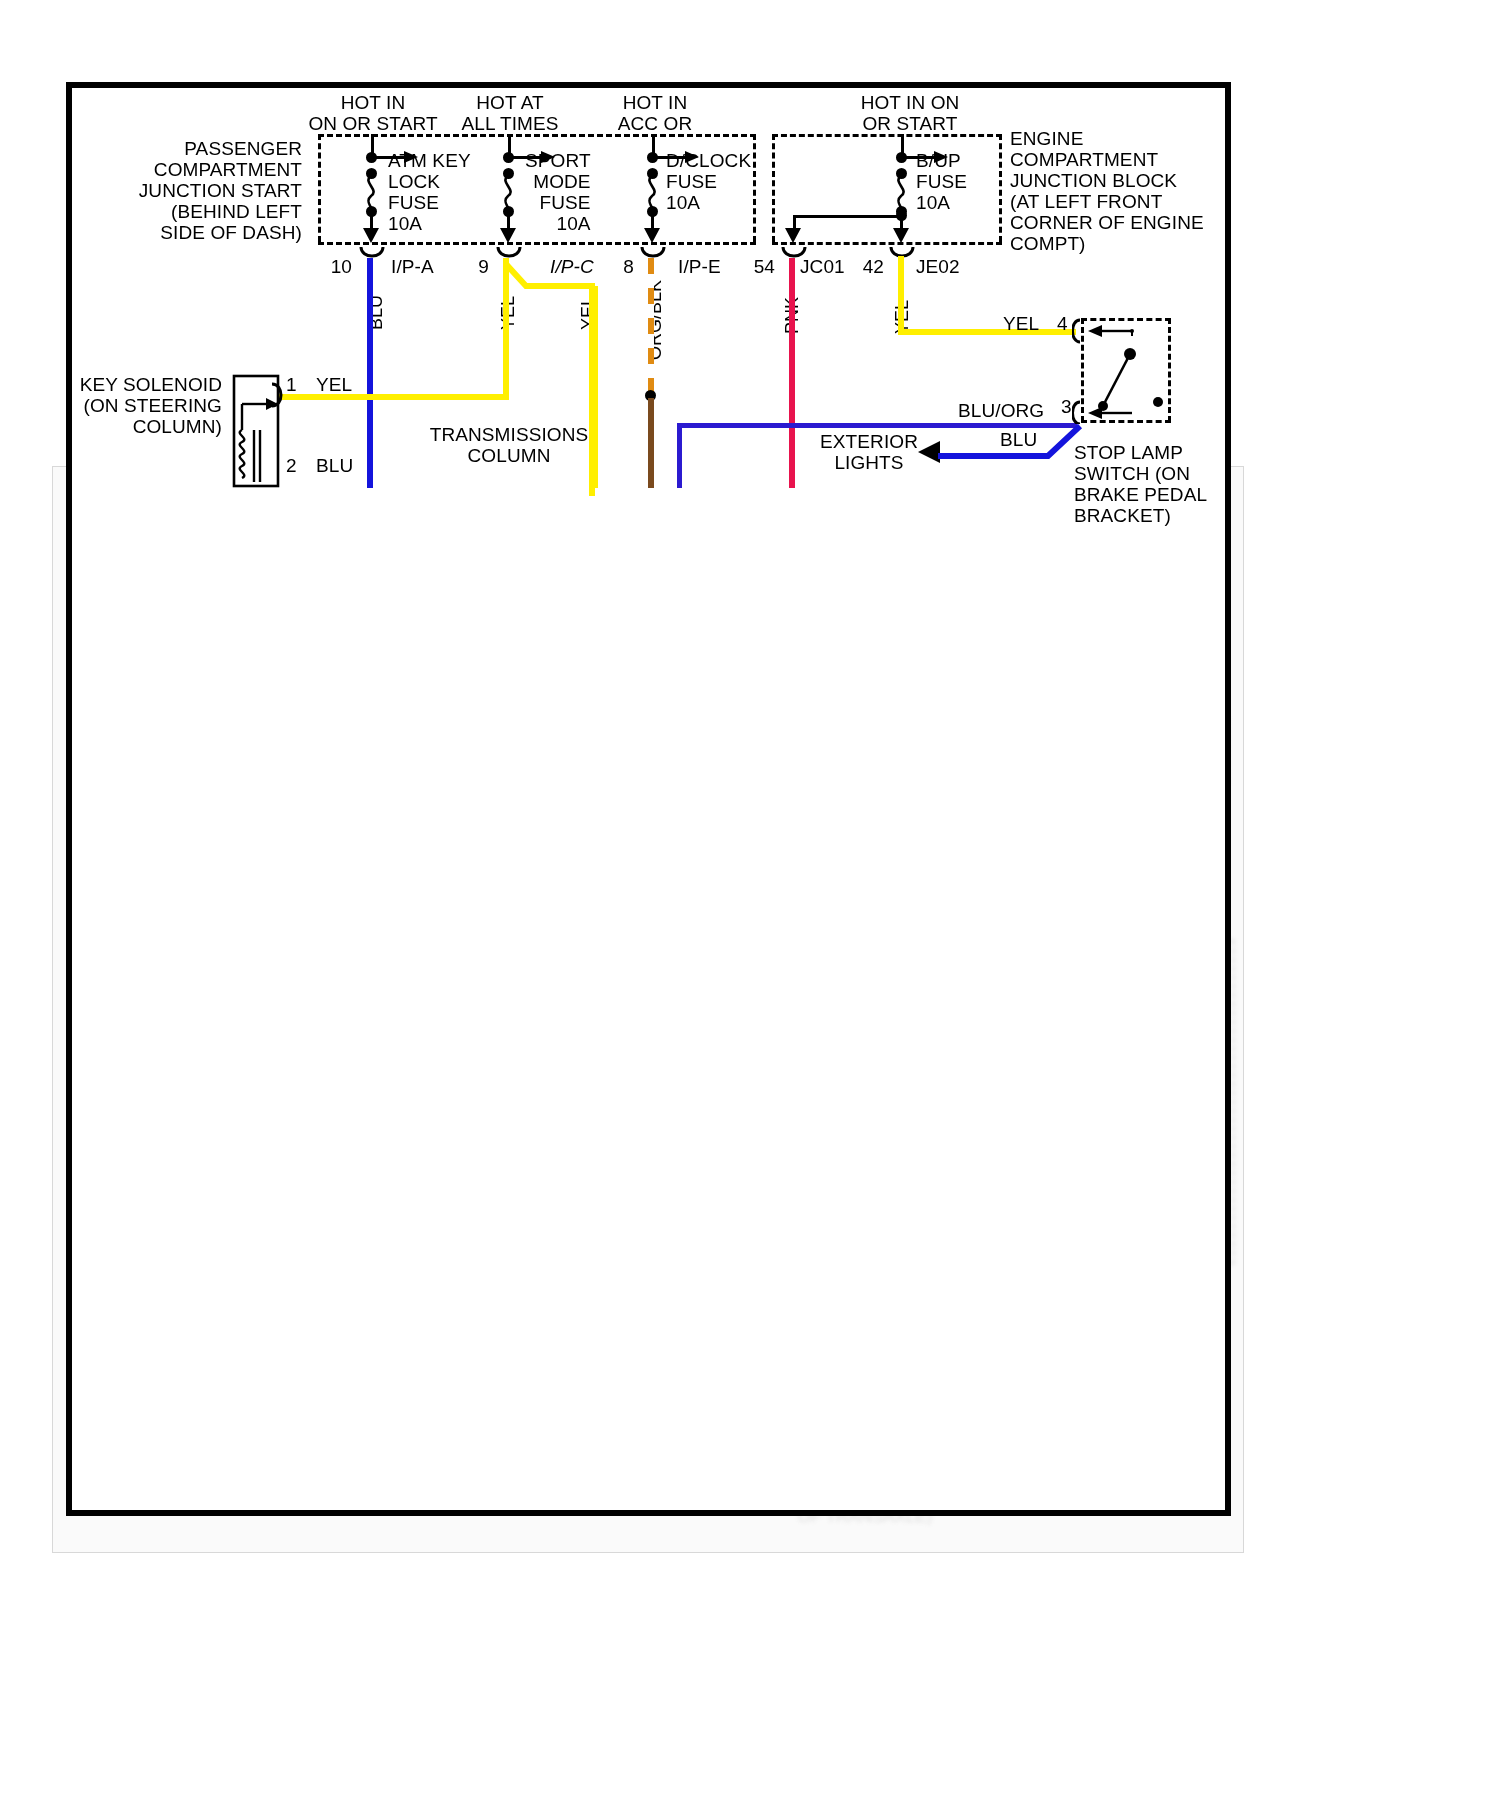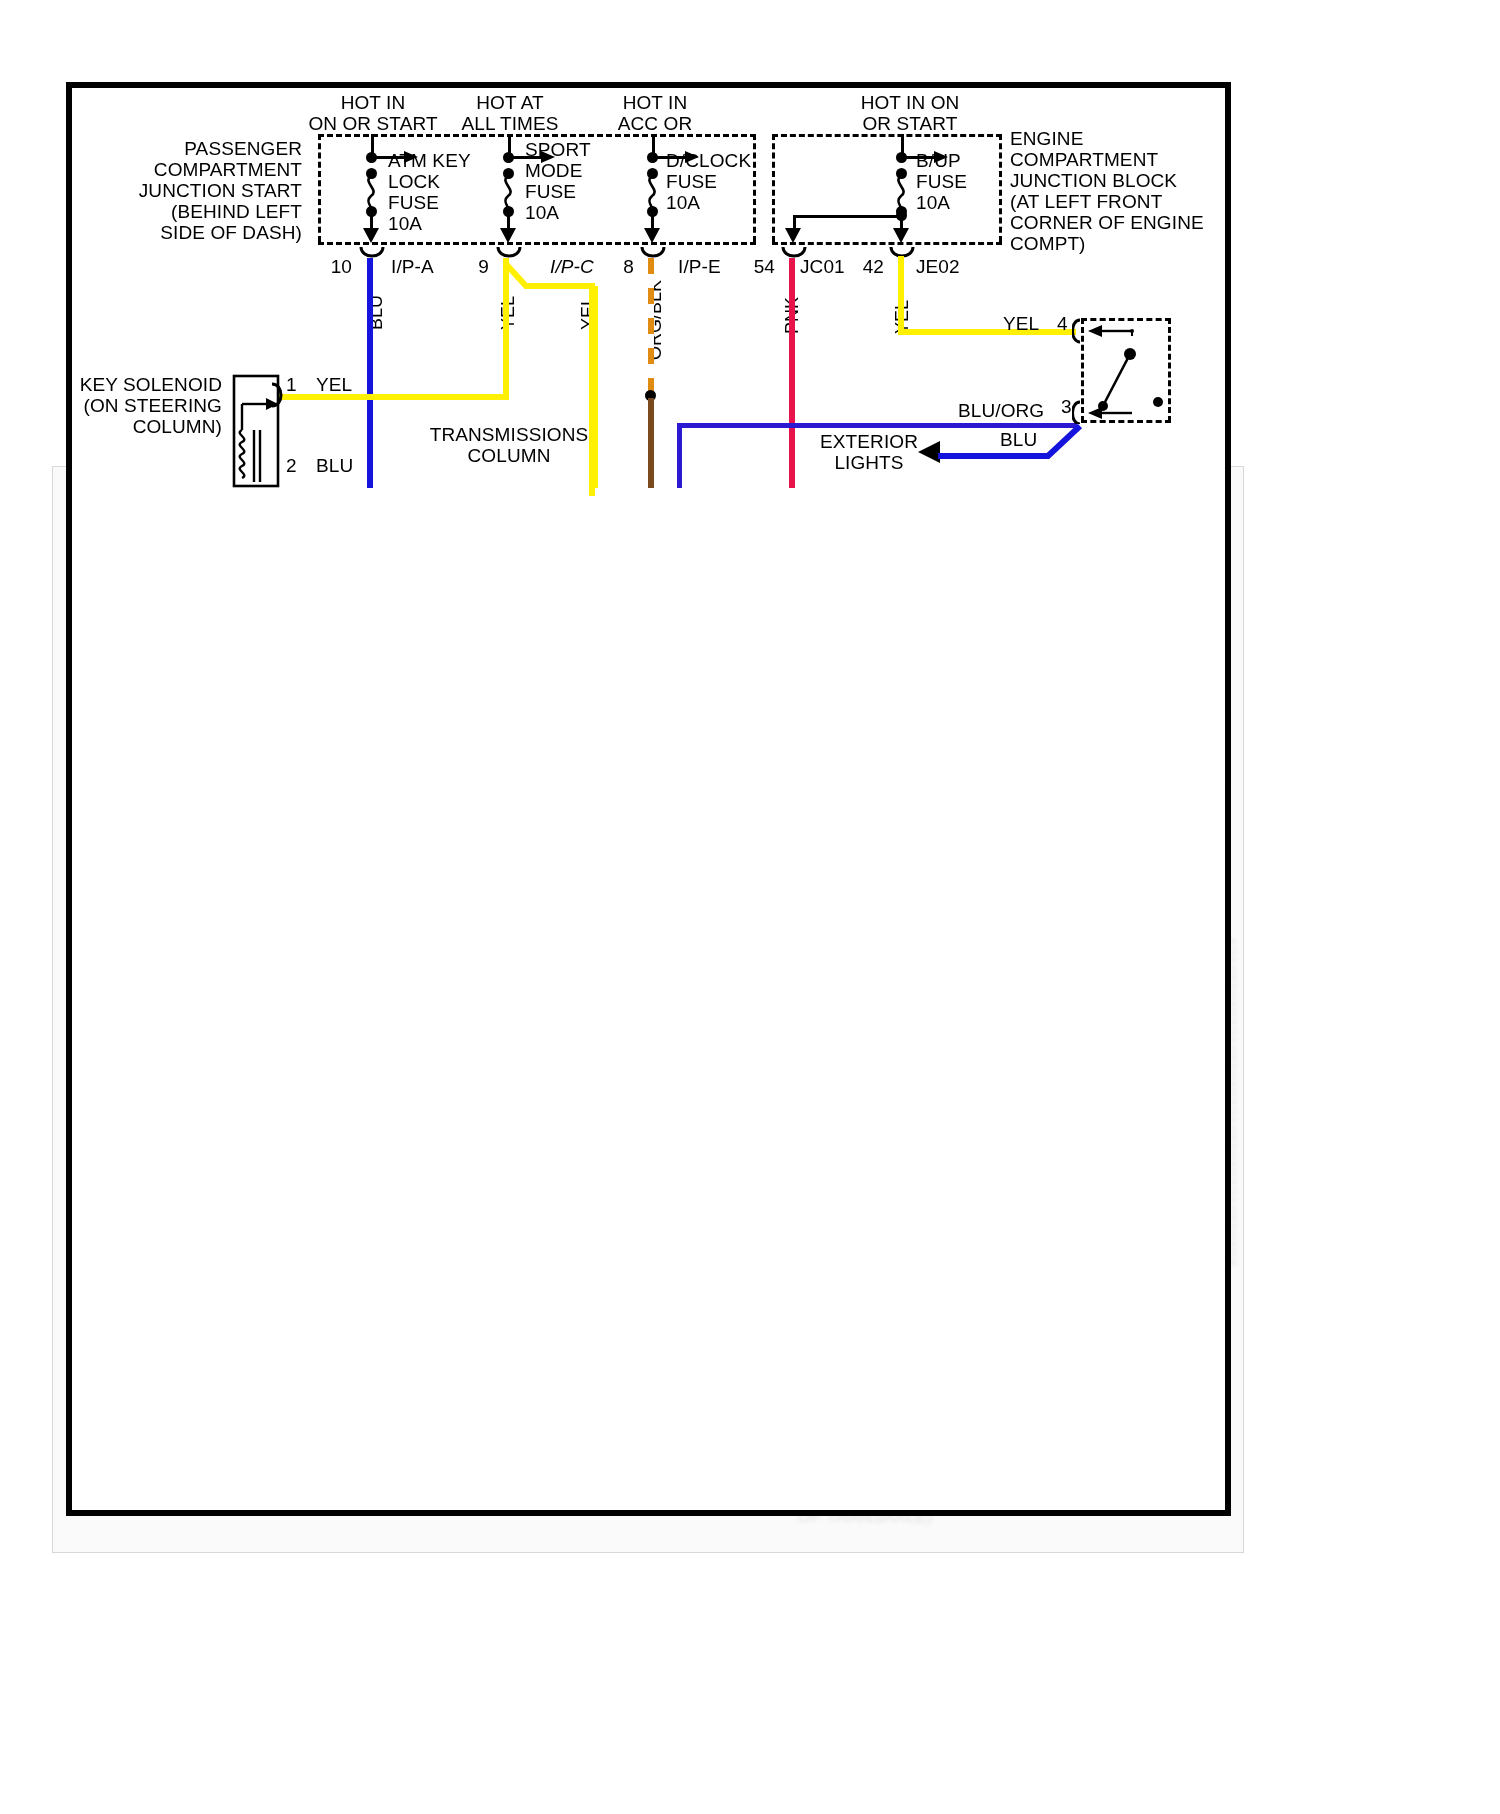--- a/index.html
+++ b/index.html
@@ -286,21 +286,21 @@
     </svg>
   <div class="dot" style="left:503px;top:168px;"></div>
   <svg style="position:absolute;left:497px;top:176px;" width="24" height="32">
     <path d="M11,0 C2,6 20,14 11,20 C5,25 11,30 11,32" stroke="#000" stroke-width="2.6" fill="none"></path>
     </svg>
   <div class="dot" style="left:503px;top:206px;"></div>
   <div class="ln-v" style="left:507px;top:212px;height:22px;"></div>
   <svg style="position:absolute;left:499px;top:228px;" width="18" height="16">
     <polygon points="1,0 17,0 9,15" fill="#000"></polygon>
     </svg>
-  <div class="t" style="left:525px;top:139px;">SPORT
+  <div class="t" style="left:525px;top:150px;text-align:right;">SPORT
 MODE
 FUSE
 10A</div>
   <svg style="position:absolute;left:496px;top:247px;" width="26" height="16">
     <path d="M2,0 C2,12 24,12 24,0" stroke="#000" stroke-width="3" fill="none"></path>
     </svg>
   <div class="t r" style="left:489px;top:256px;">9</div>
   <div class="t" style="left:550px;top:256px;font-style:italic;">I/P-C</div>
   <div class="vt" style="left:498px;top:330px;">YEL</div>
   <div class="vt" style="left:578px;top:330px;">YEL</div>
@@ -440,16 +440,20 @@
     <path d="M8,84 C-2,84 -2,106 8,106" stroke="#000" stroke-width="3" fill="none"></path>
     <path d="M30,95 L60,95" stroke="#000" stroke-width="2.4" fill="none"></path>
     <polygon points="30,89 16,95 30,101" fill="#000"></polygon>
     <circle cx="60" cy="13" r="2"></circle>
     <path d="M60,13 L60,18" stroke="#000" stroke-width="2"></path>
     <line x1="57" y1="38" x2="33" y2="84" stroke="#000" stroke-width="2.6"></line>
     <circle cx="58" cy="36" r="6" fill="#000"></circle>
     <circle cx="31" cy="88" r="5" fill="#000"></circle>
     <circle cx="86" cy="84" r="5" fill="#000"></circle>
   </svg>
+  <div class="t" style="left:1074px;top:442px;">STOP LAMP
+SWITCH (ON
+BRAKE PEDAL
+BRACKET)</div>
 
   <div class="seg" style="left:592px;top:286px;width:6px;height:202px;background:#ffef00;"></div>
 
 </div>
 
 </body></html>

